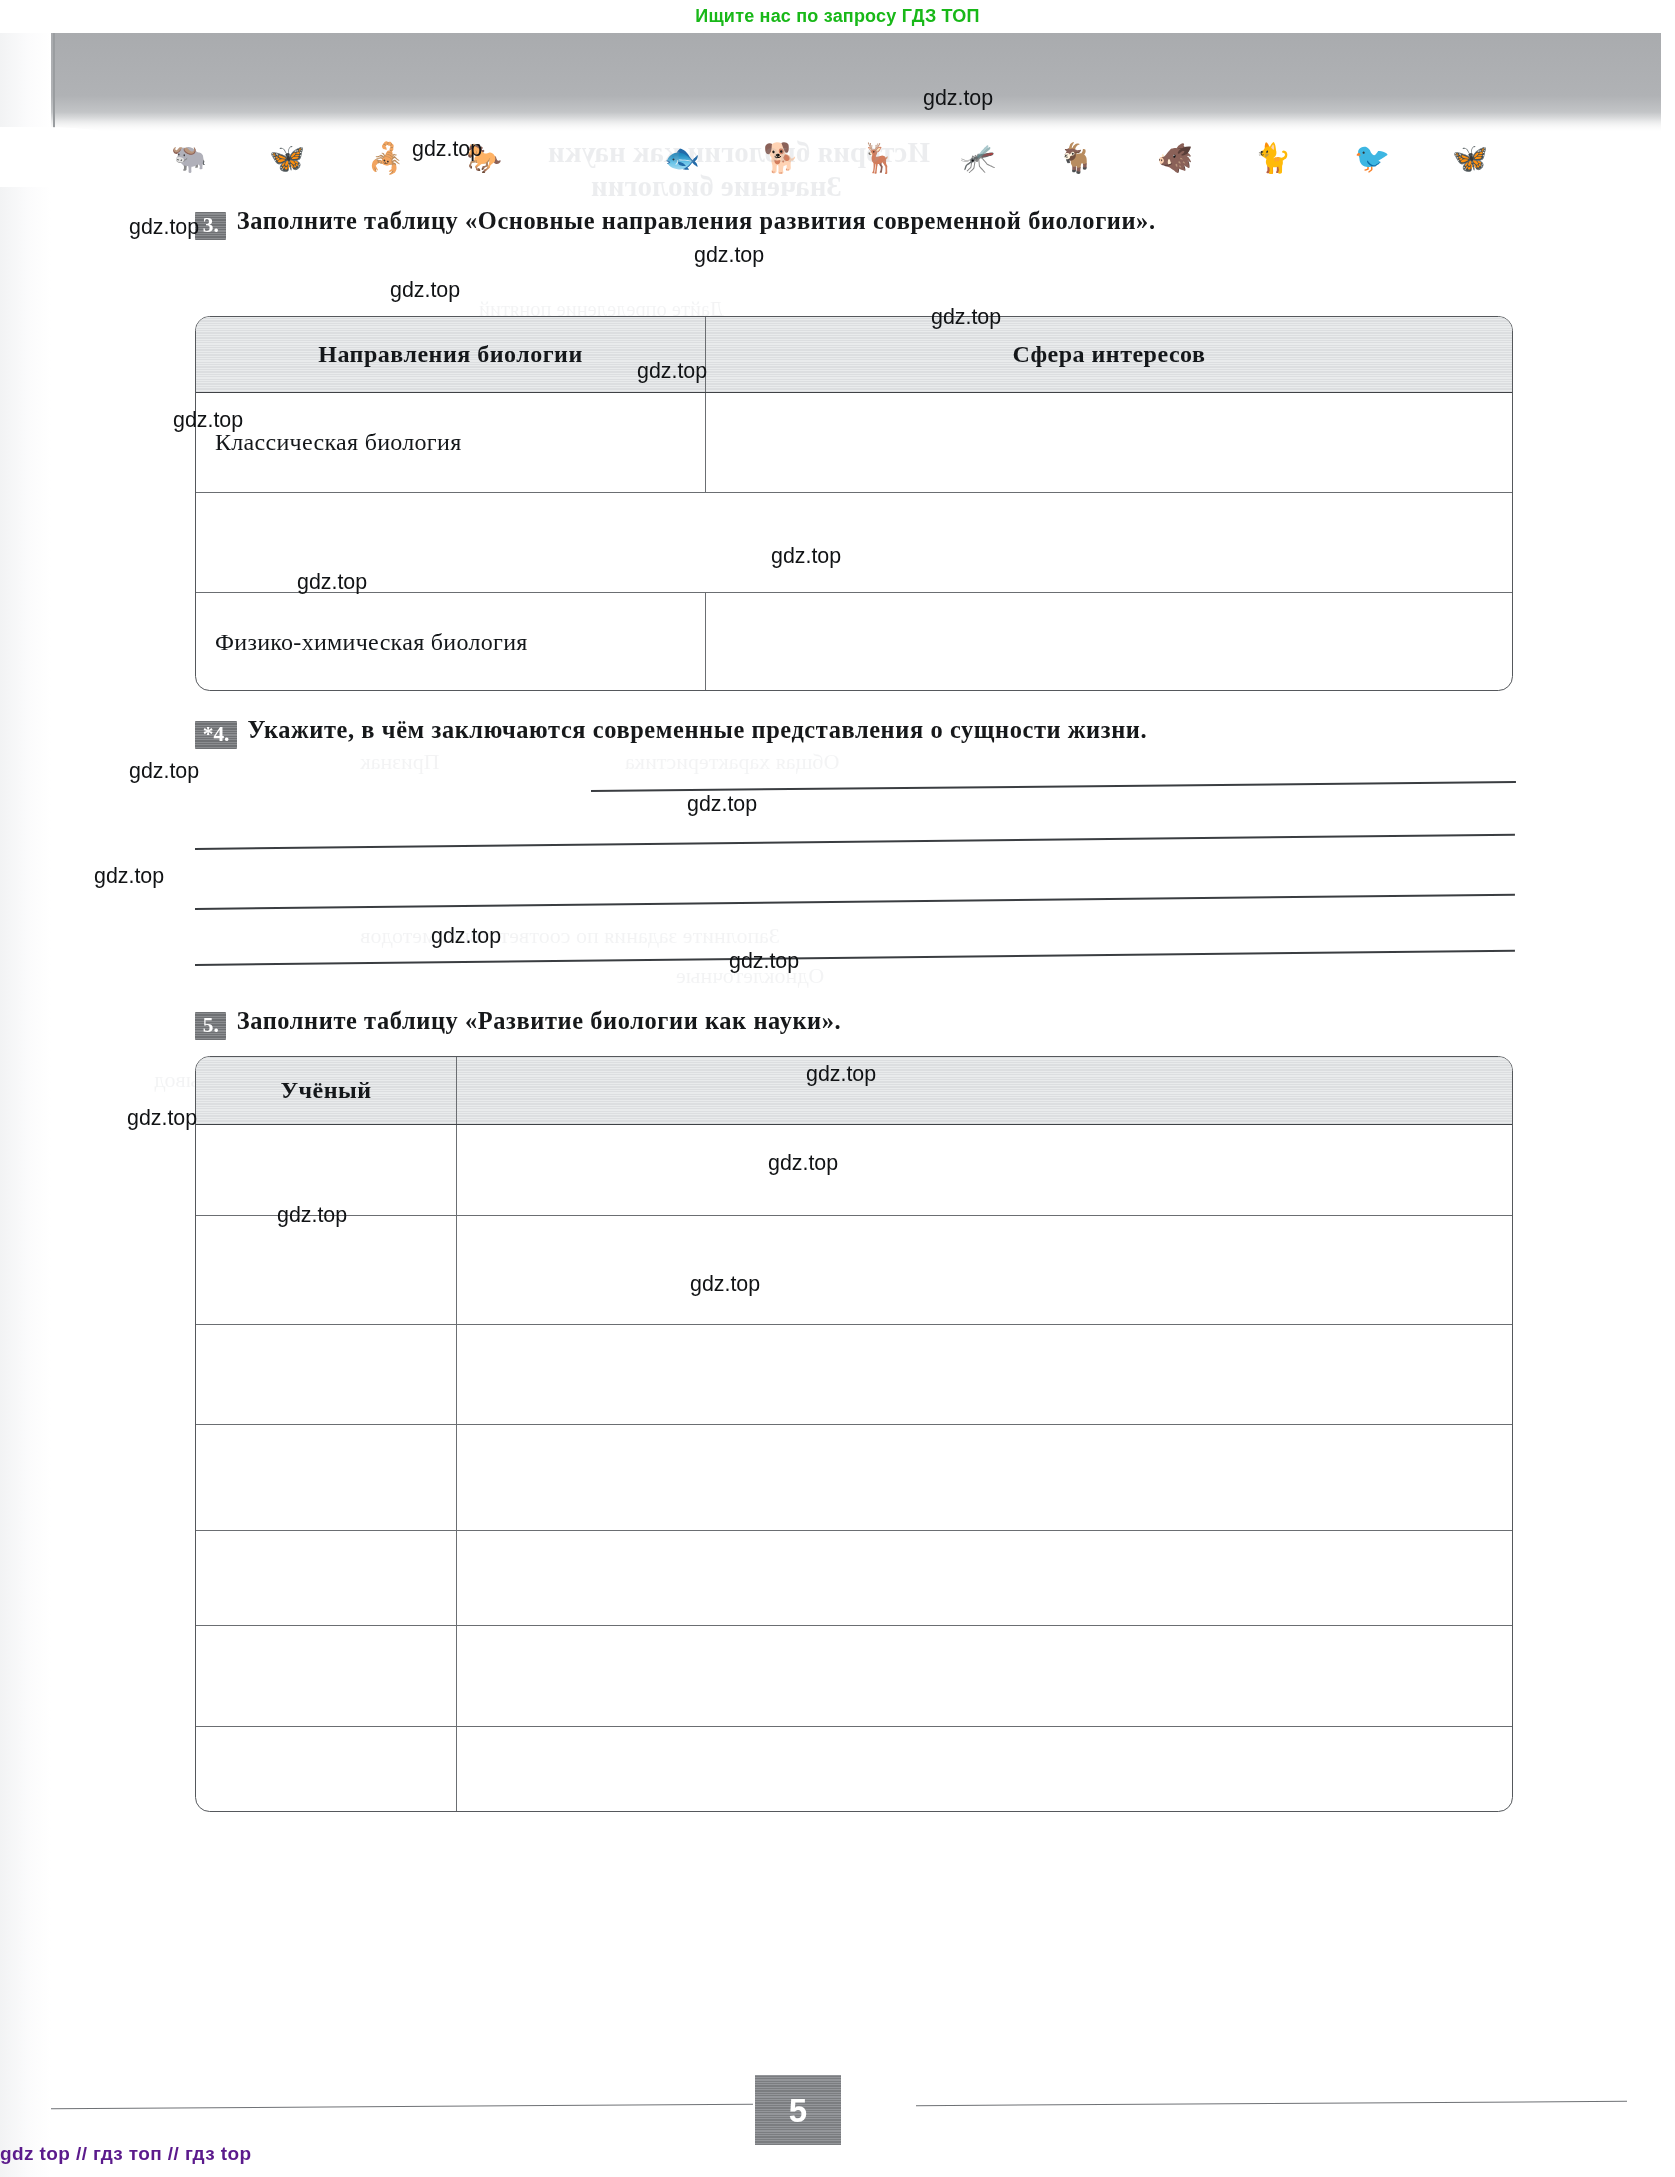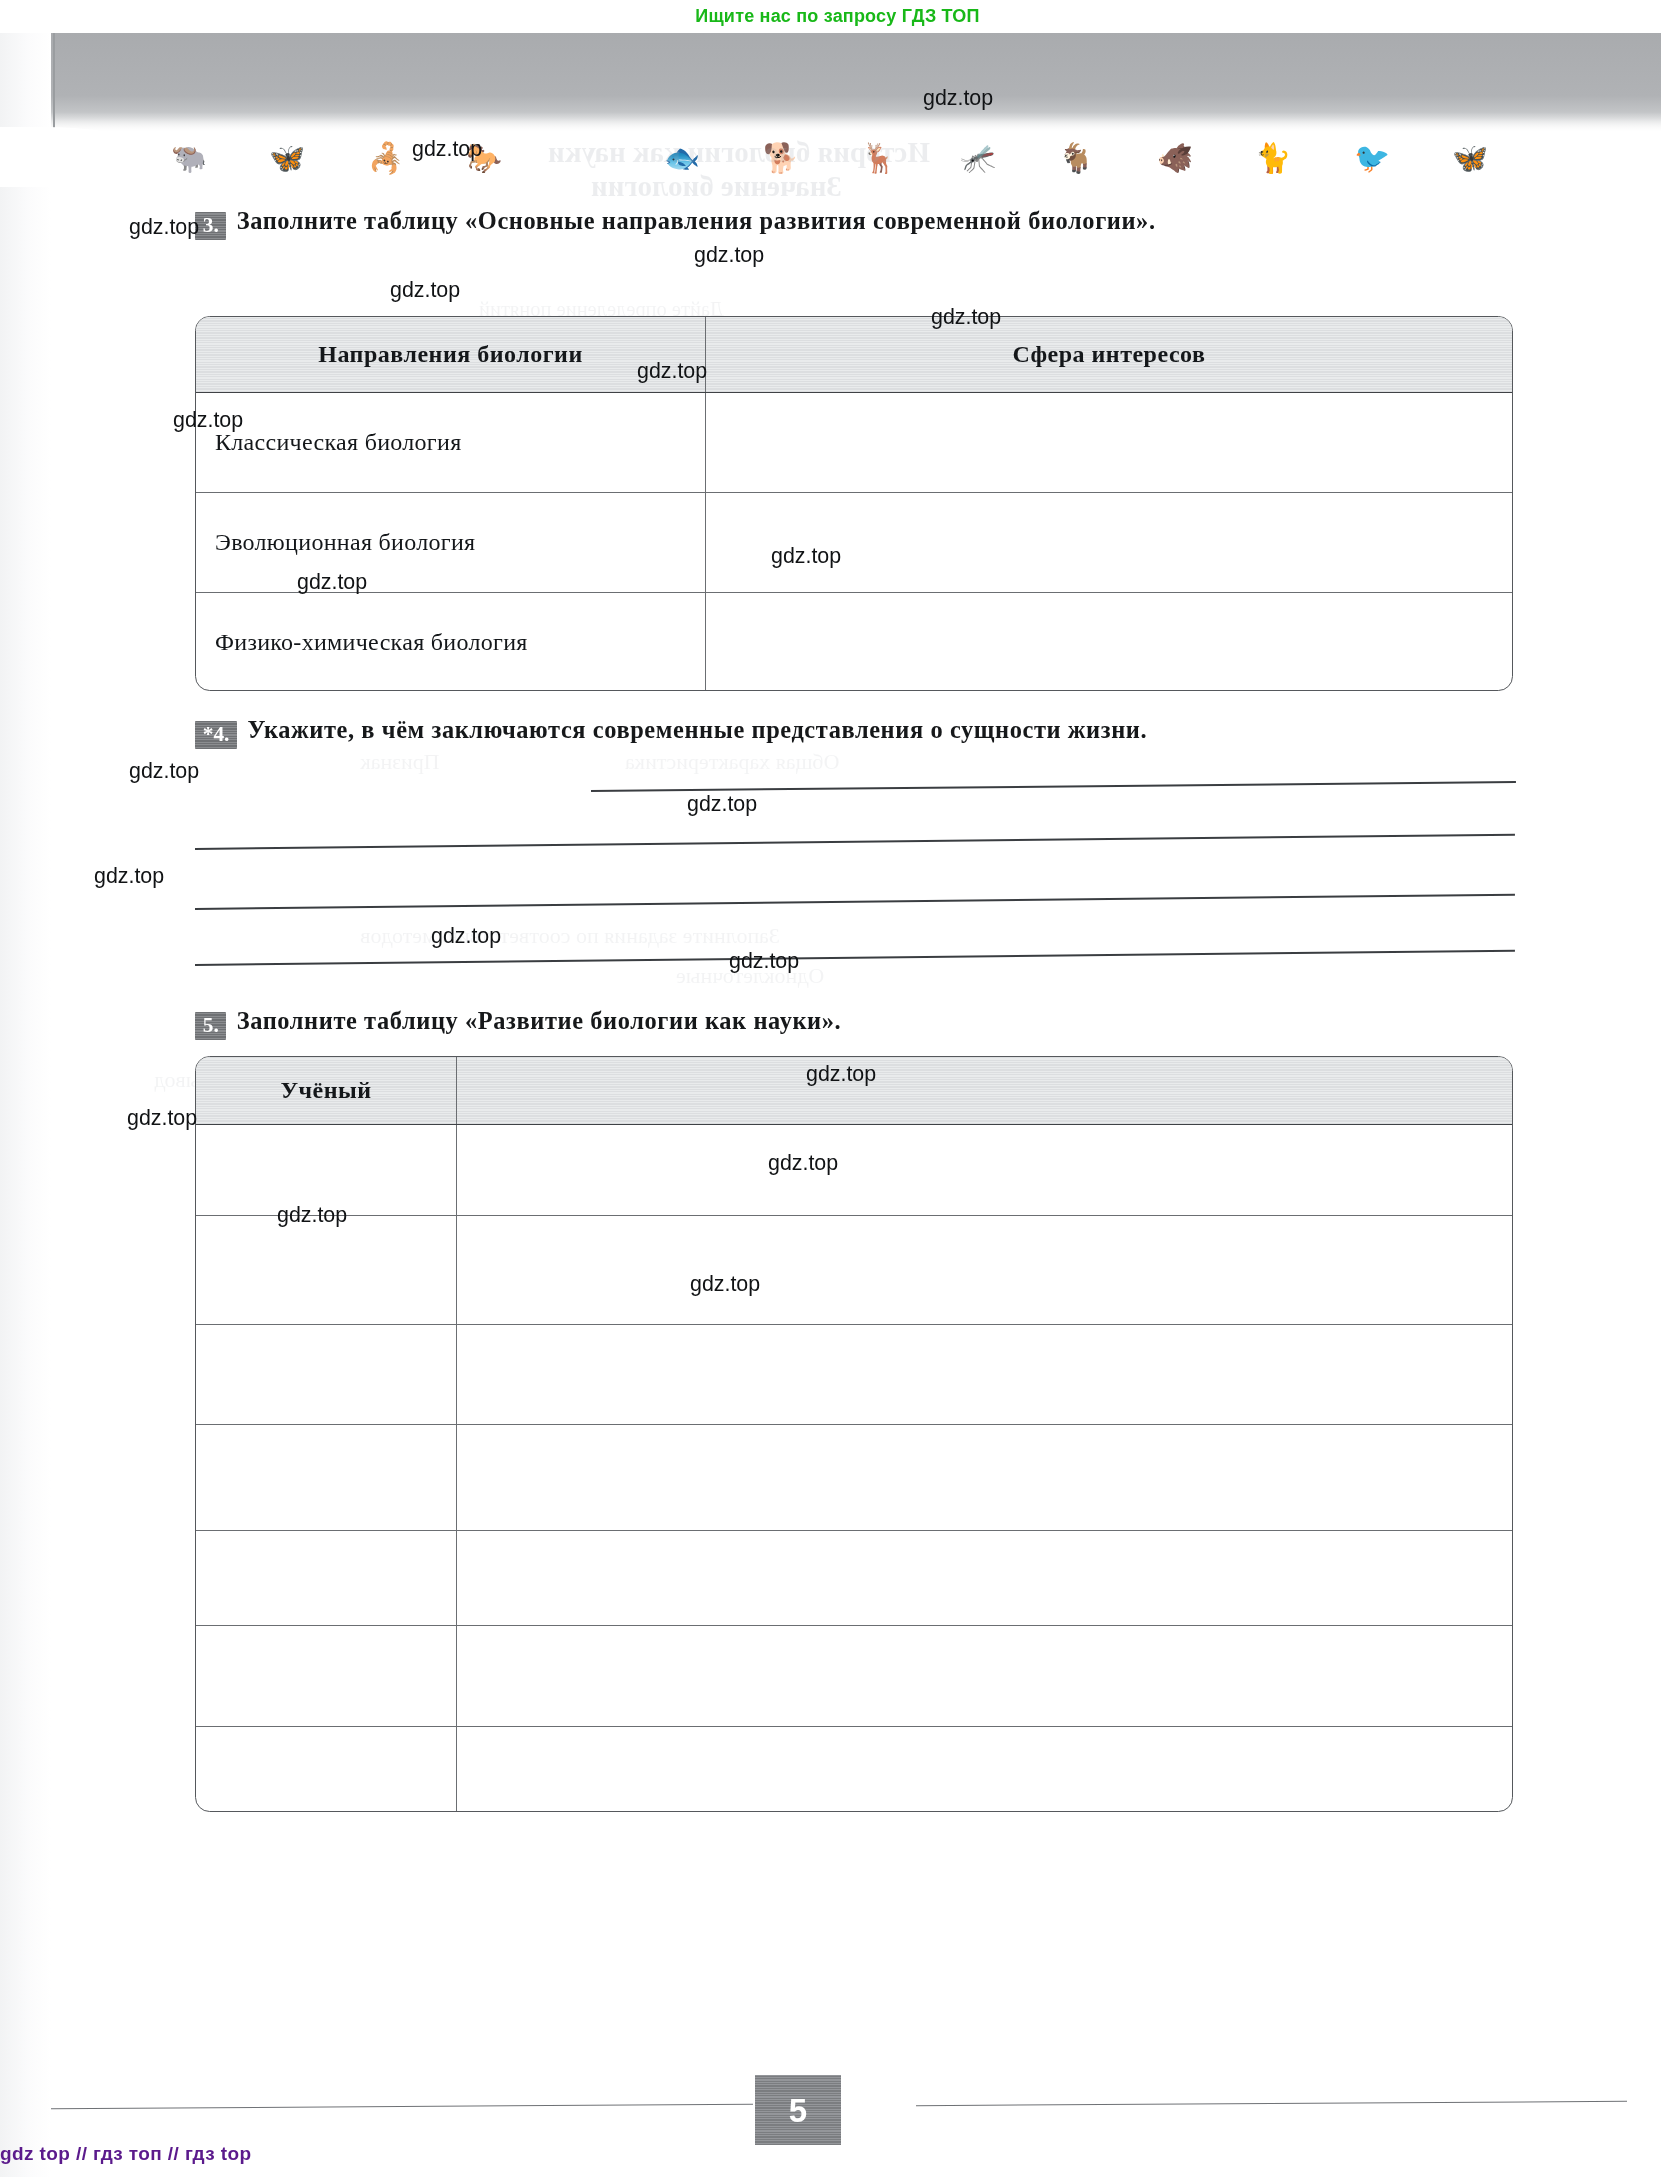--- a/index.html
+++ b/index.html
@@ -238,23 +238,20 @@
       </div>
       <div class="row" style="height:99px;">
         <div class="cell c1">
           <span class="td-text">Классическая биология</span>
         </div>
         <div class="cell c2">
           <span class="td-text"></span>
         </div>
       </div>
       <div class="row" style="height:99px;">
-        <div class="cell c1">
-          <span class="td-text">Эволюционная биология</span>
-        </div>
         <div class="cell c2">
           <span class="td-text"></span>
         </div>
       </div>
       <div class="row" style="height:99px;">
         <div class="cell c1">
           <span class="td-text">Физико-химическая биология</span>
         </div>
         <div class="cell c2">
           <span class="td-text"></span>

